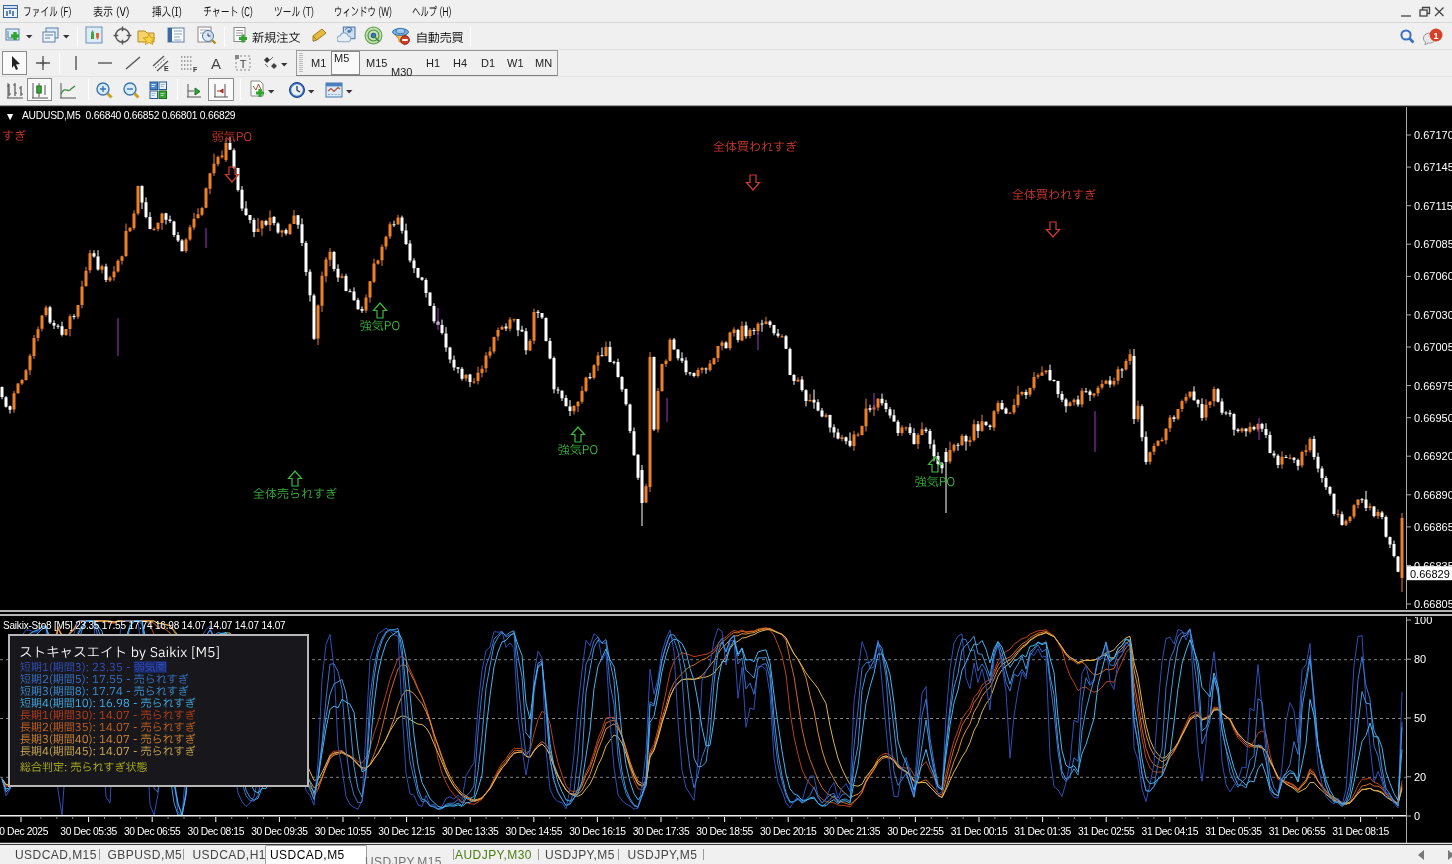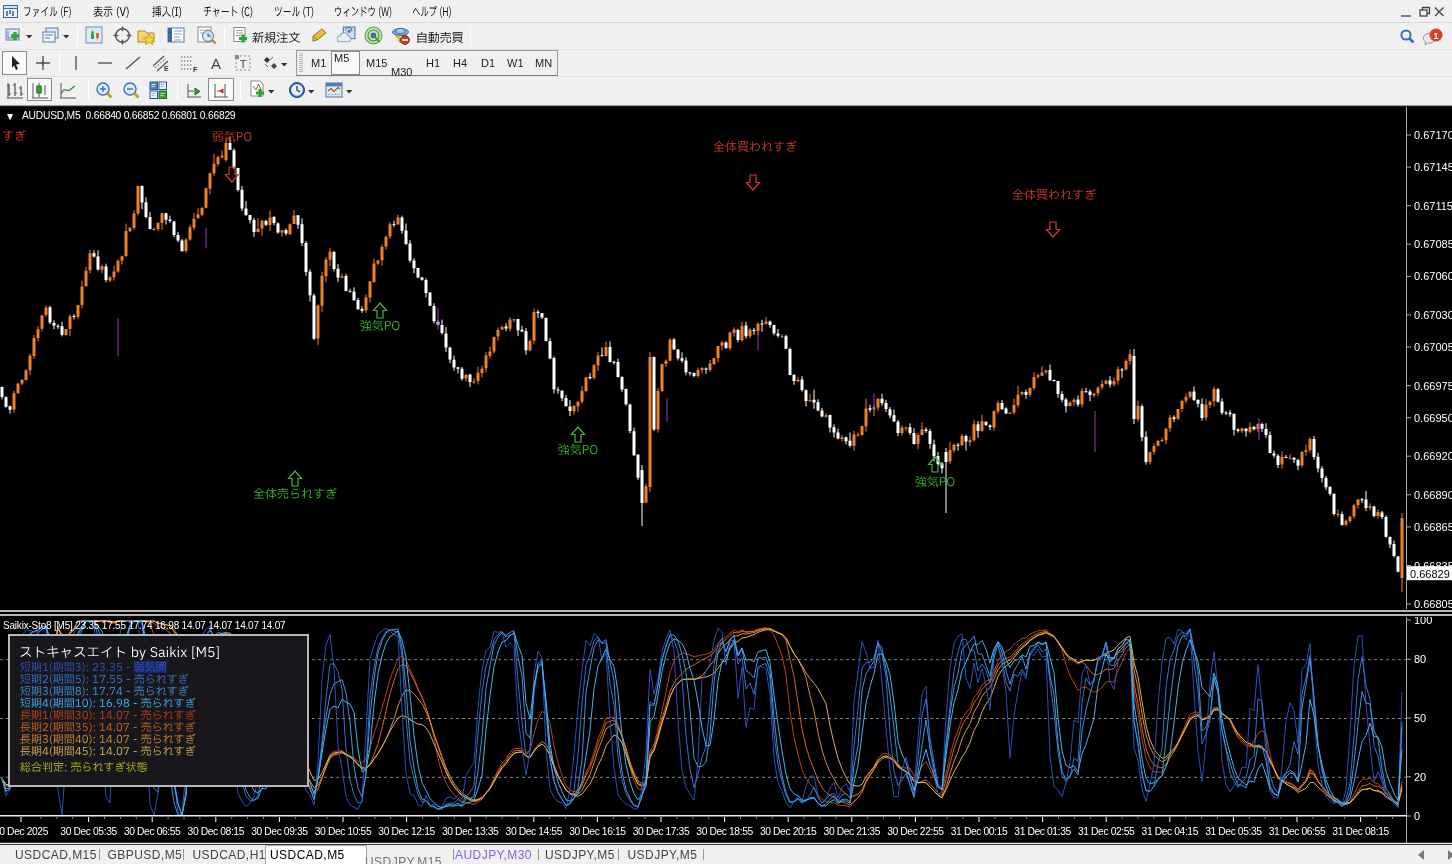--- a/index.html
+++ b/index.html
@@ -895,19 +895,19 @@
     <div style="position:absolute;left:452.5px;top:4px;width:1px;height:11px;background:#999"></div>
     <div style="position:absolute;left:537.5px;top:4px;width:1px;height:11px;background:#999"></div>
     <div style="position:absolute;left:617.5px;top:4px;width:1px;height:11px;background:#999"></div>
     <div style="position:absolute;left:702.5px;top:4px;width:1px;height:11px;background:#999"></div>
     <div style="position:absolute;left:15.0px;top:3px;font:12px 'Liberation Sans';color:#444;letter-spacing:0.45px">USDCAD,M15</div>
     <div style="position:absolute;left:107.5px;top:3px;font:12px 'Liberation Sans';color:#444;letter-spacing:0.45px">GBPUSD,M5</div>
     <div style="position:absolute;left:192.5px;top:3px;font:12px 'Liberation Sans';color:#444;letter-spacing:0.45px">USDCAD,H1</div>
     <div style="position:absolute;left:265.0px;top:0px;width:102.0px;height:19px;background:#fff;border:1px solid #a0a0a0;border-bottom:none;border-radius:2px 2px 0 0"></div>
     <div style="position:absolute;left:270.0px;top:3px;font:12px 'Liberation Sans';color:#000;letter-spacing:0.45px">USDCAD,M5</div>
     <div style="position:absolute;left:365.0px;top:10px;font:12px 'Liberation Sans';color:#737373;letter-spacing:0.45px">USDJPY,M15</div>
-    <div style="position:absolute;left:455.0px;top:3px;font:12px 'Liberation Sans';color:#8b5cf6;letter-spacing:0.45px">AUDJPY,M30</div>
+    <div style="position:absolute;left:455.0px;top:3px;font:12px 'Liberation Sans';color:#4d7c0f;letter-spacing:0.45px">AUDJPY,M30</div>
     <div style="position:absolute;left:545.0px;top:3px;font:12px 'Liberation Sans';color:#444;letter-spacing:0.45px">USDJPY,M5</div>
     <div style="position:absolute;left:627.5px;top:3px;font:12px 'Liberation Sans';color:#444;letter-spacing:0.45px">USDJPY,M5</div>
     <svg width="40" height="12" viewBox="0 0 40 12" style="position:absolute;left:1416px;top:4px">
 <path d="M8 1 v10 l-6 -5 z" fill="#777"></path>
       <path d="M32 1 v10 l6 -5 z" fill="#777"></path>
     </svg>
   </div>
 </body></html>

